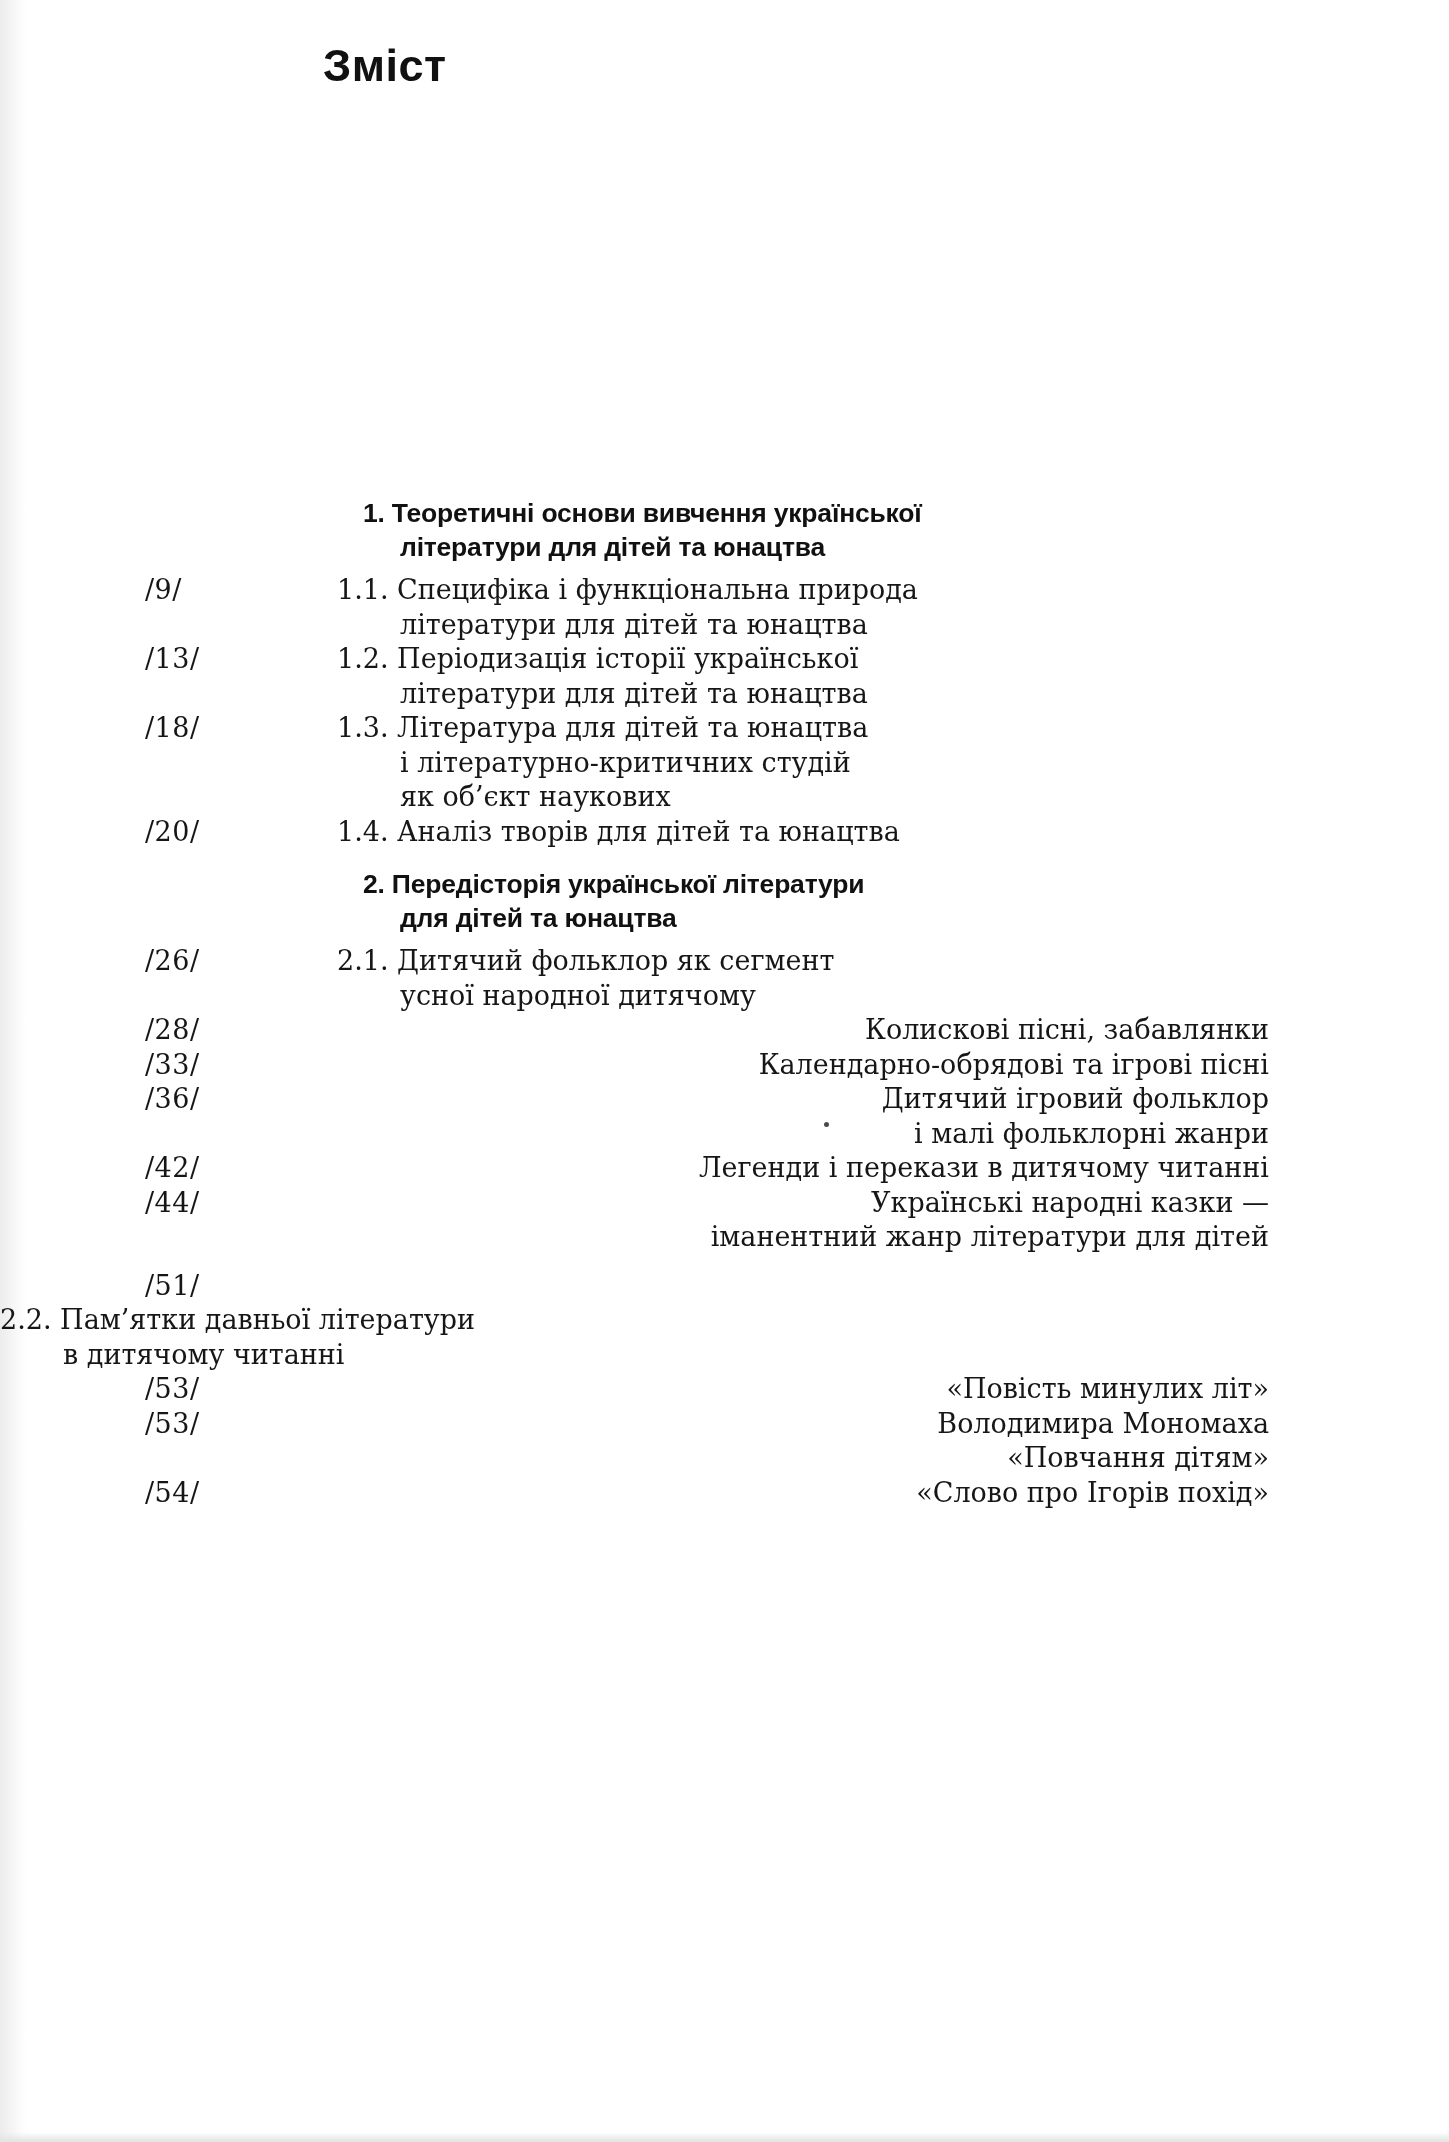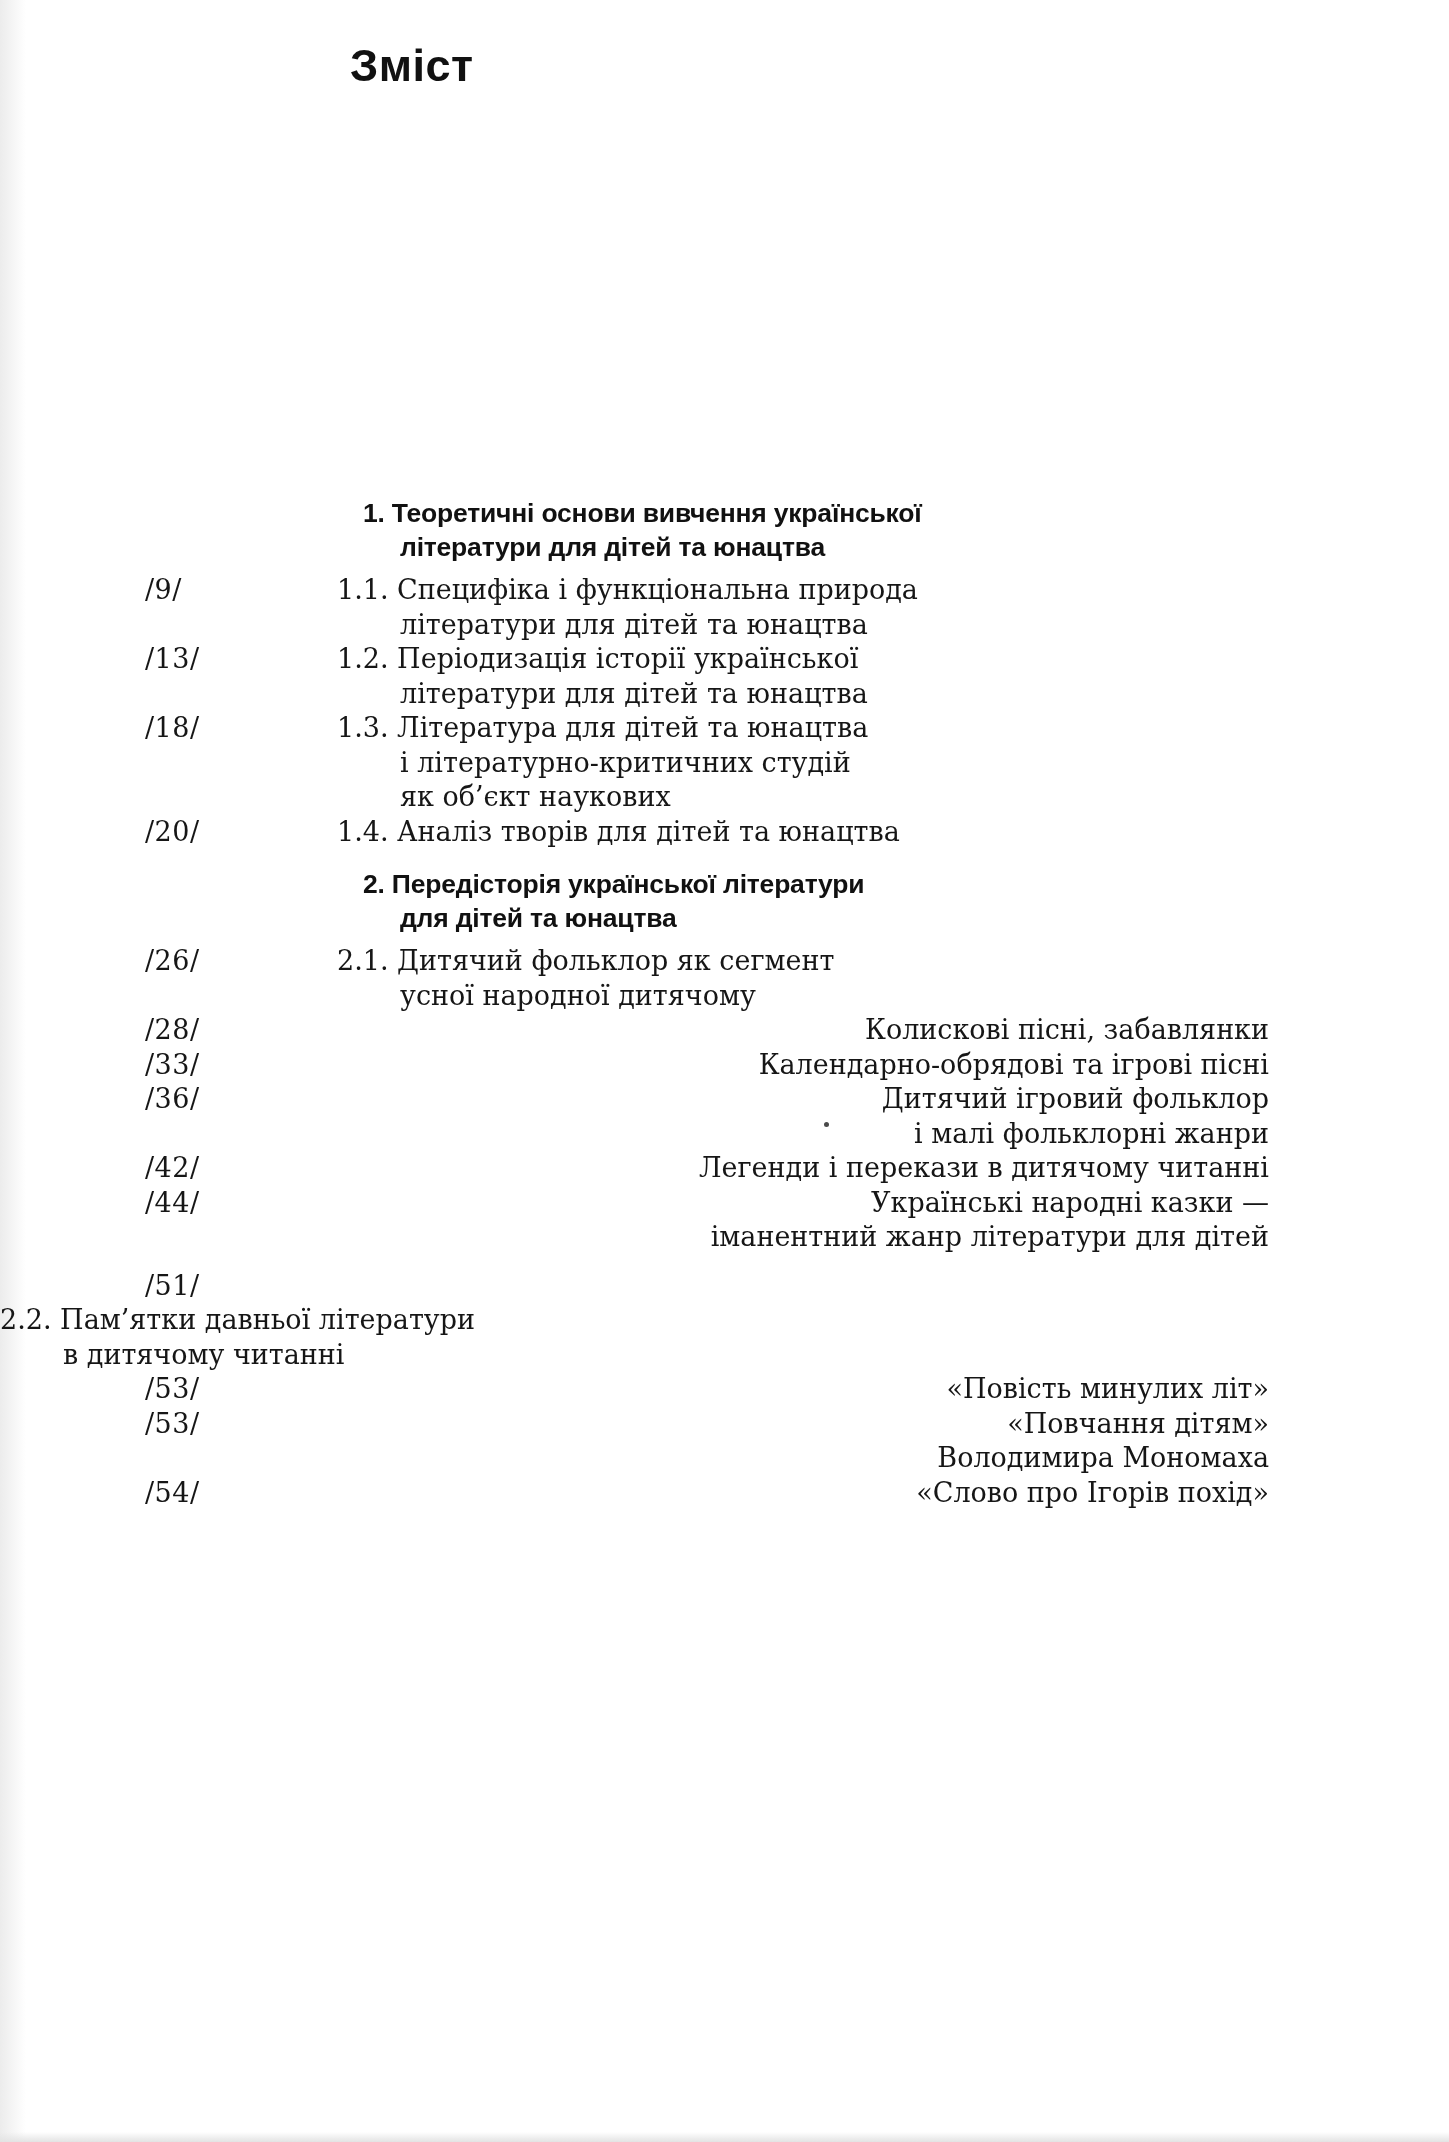--- a/index.html
+++ b/index.html
@@ -17,21 +17,21 @@
     background:linear-gradient(to right,#ececec,rgba(255,255,255,0));
     pointer-events:none;
   }
   .page::after{
     content:"";position:absolute;left:0;right:0;bottom:0;height:10px;
     background:linear-gradient(to top,#e3e3e3,rgba(255,255,255,0));
     pointer-events:none;
   }
   .title{
     position:absolute;
-    left:350px;top:40px;
+    left:323px;top:40px;
     font-family:"Liberation Sans", sans-serif;
     font-weight:700;
     font-size:45px;
     letter-spacing:0.5px;
     color:#111;
   }
   .toc{
     position:absolute;
     left:0;top:478px;
     width:1269px;
@@ -160,22 +160,22 @@
       </div>
       <div class="row unnumbered">
         <div class="pagenum">/53/</div>
         <div class="entry">
           <div class="line">«Повість минулих літ»</div>
         </div>
       </div>
       <div class="row unnumbered">
         <div class="pagenum">/53/</div>
         <div class="entry">
+          <div class="line cont">Володимира Мономаха</div>
           <div class="line">«Повчання дітям»</div>
-          <div class="line cont">Володимира Мономаха</div>
         </div>
       </div>
       <div class="row unnumbered">
         <div class="pagenum">/54/</div>
         <div class="entry">
           <div class="line">«Слово про Ігорів похід»</div>
         </div>
       </div>
     </div>
   <div class="stray-dot"></div>

